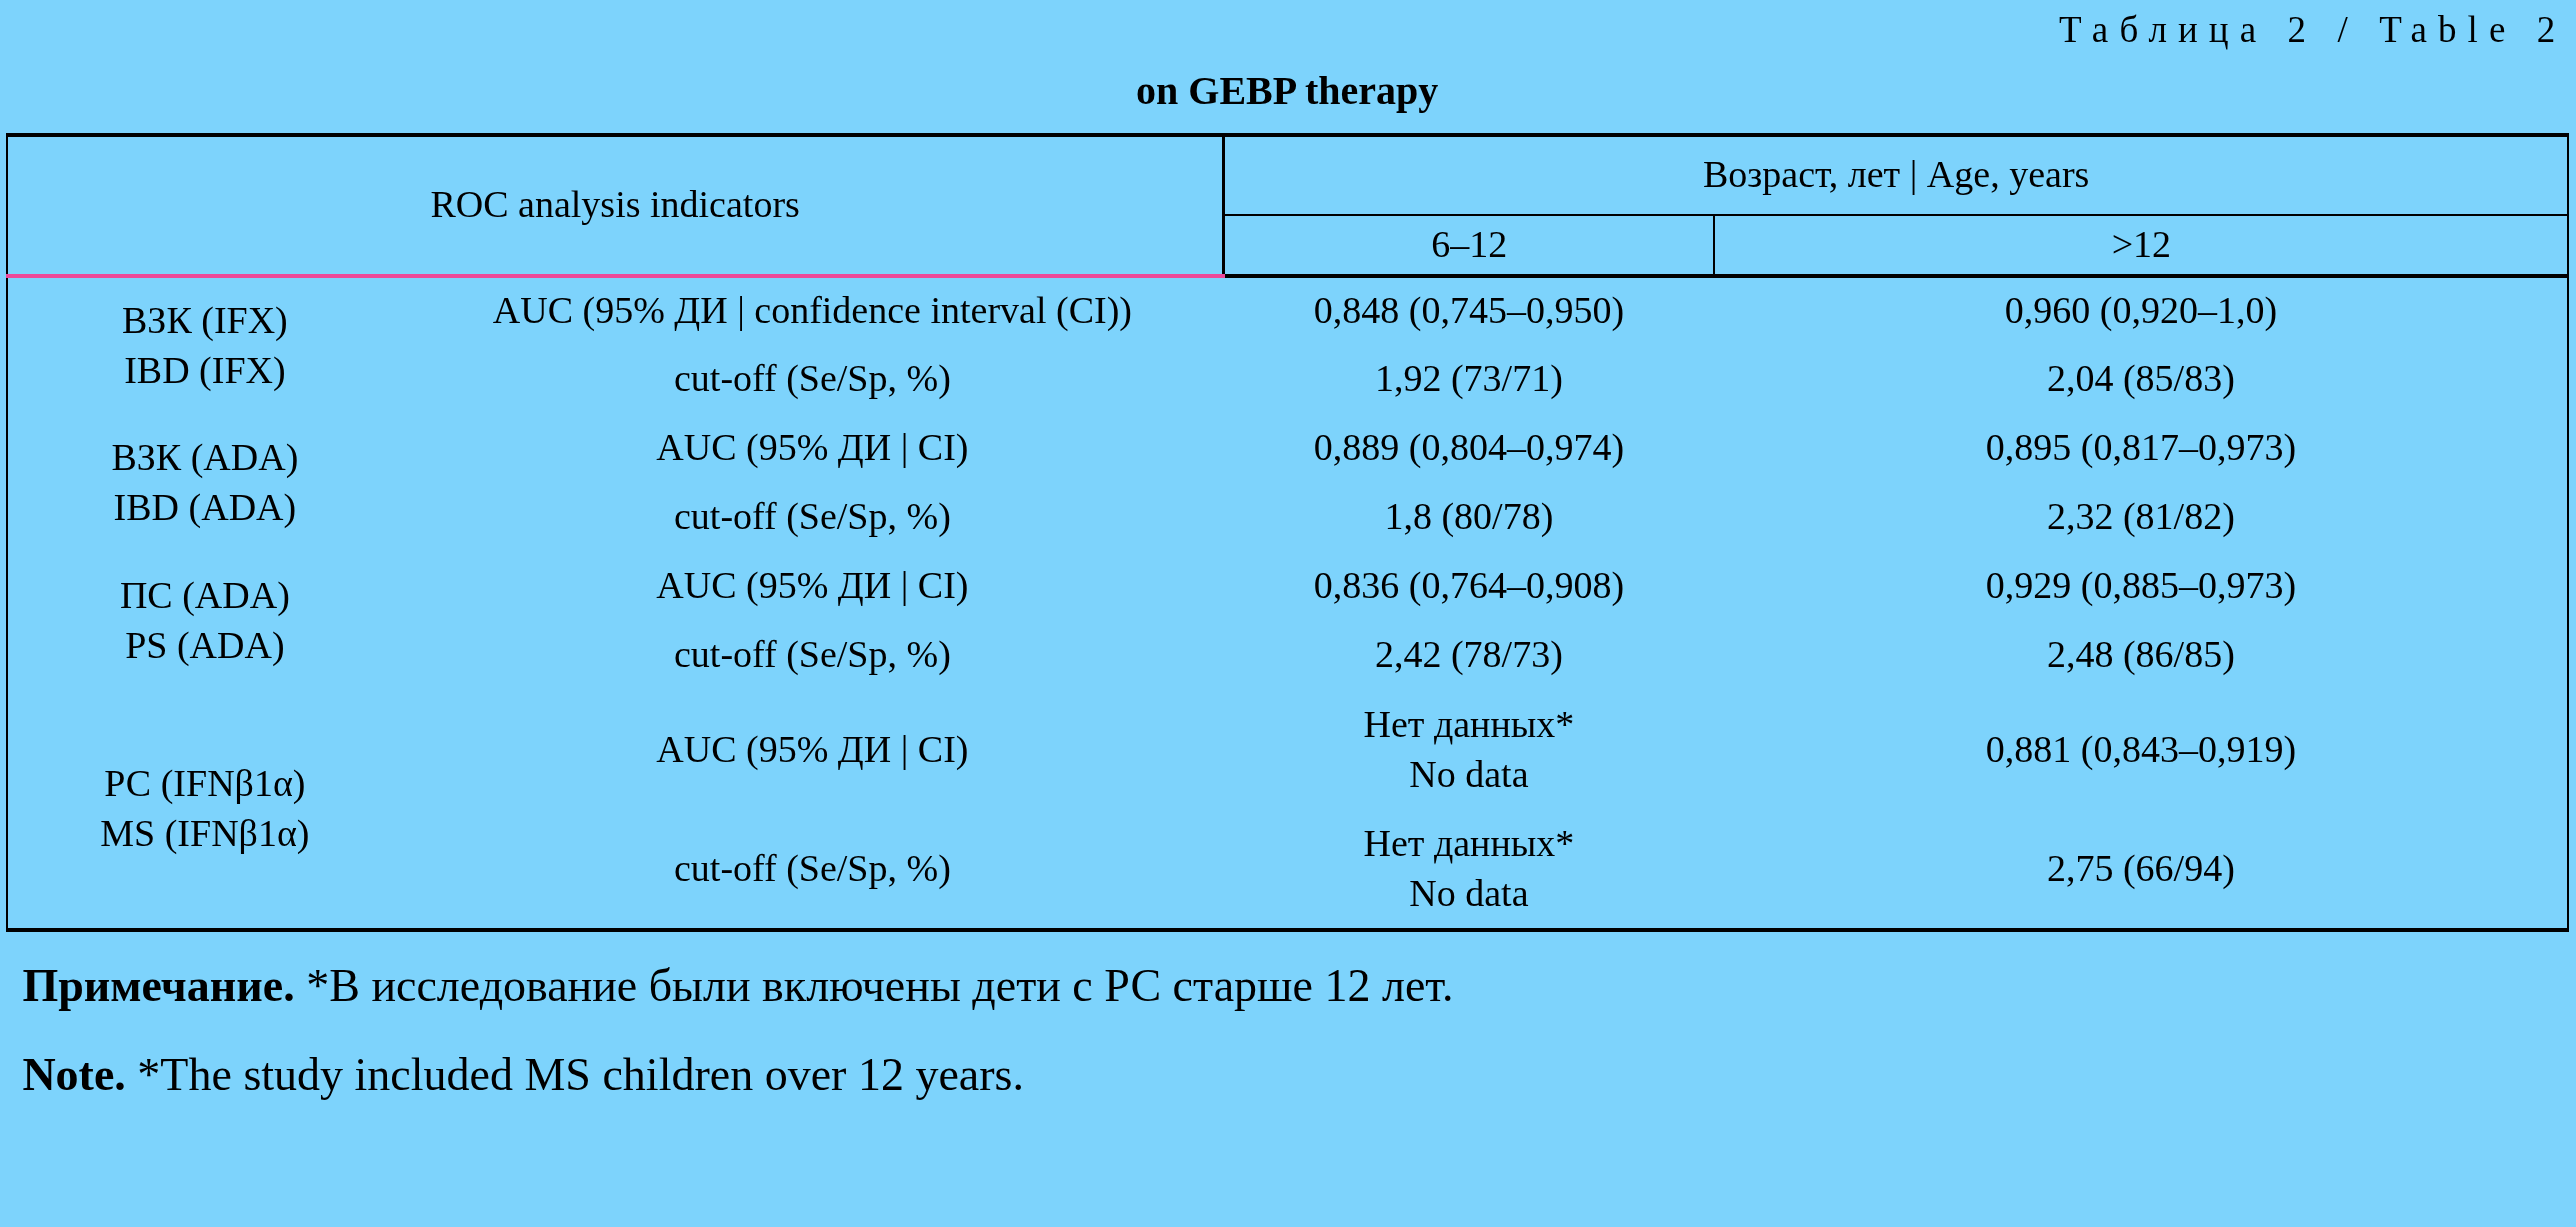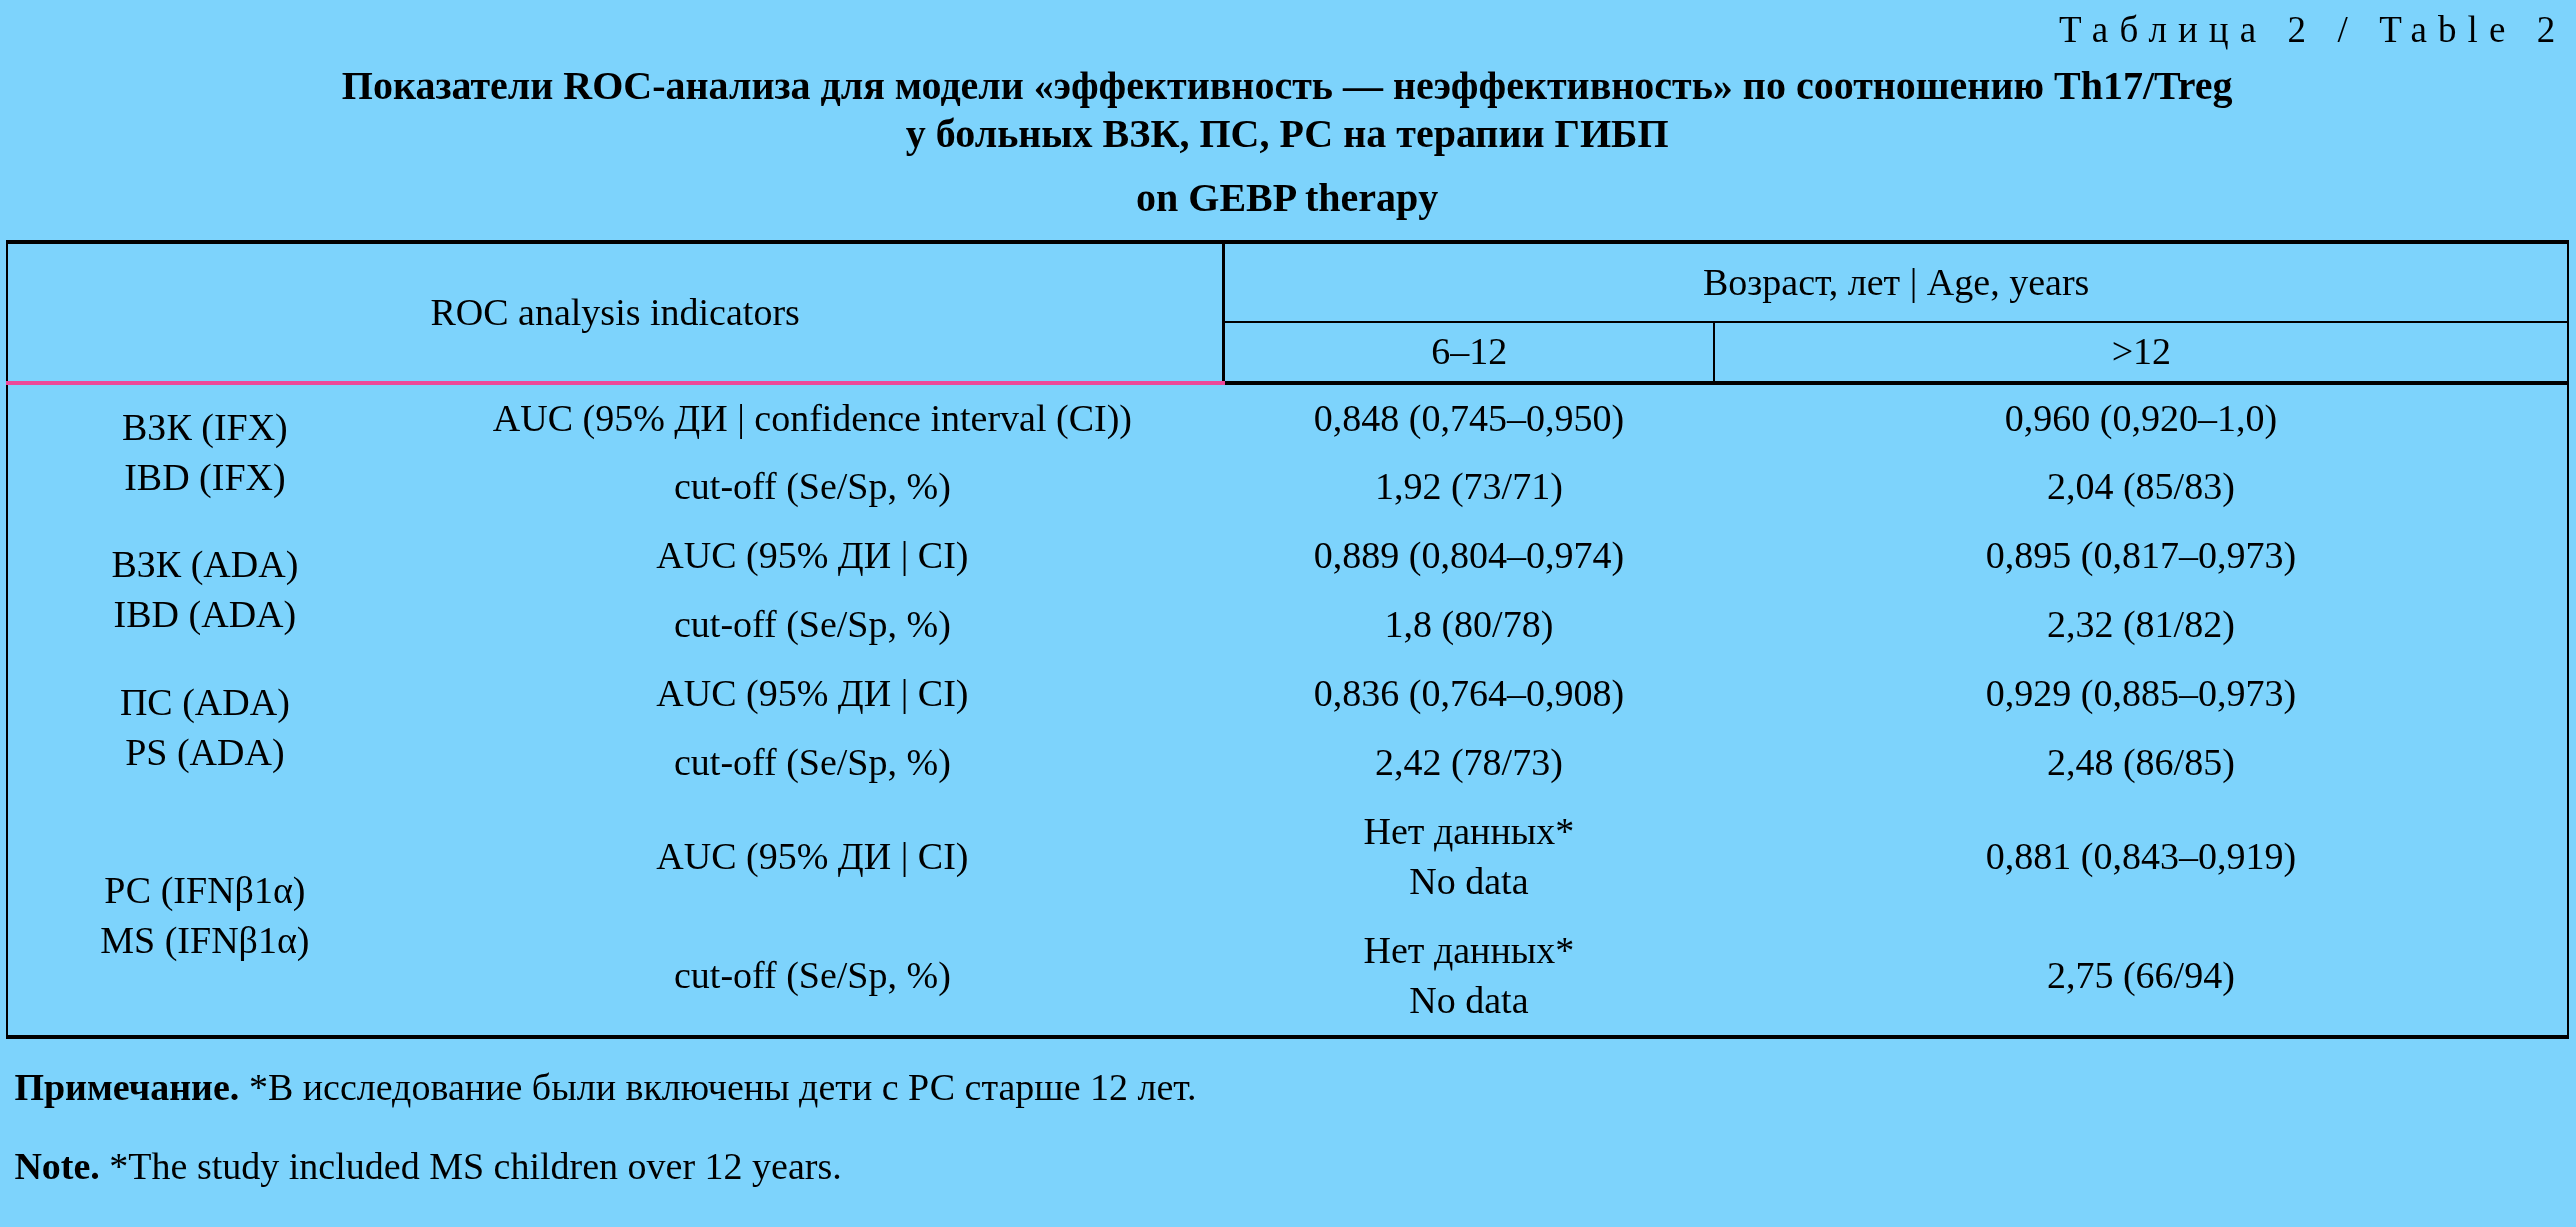--- a/index.html
+++ b/index.html
@@ -72,39 +72,35 @@
   tr.brow-tall { height: 120px; }
   td.label {
     text-align: left;
     padding-left: 21px;
     white-space: pre-line;
     line-height: 1.32;
   }
   td.val { white-space: pre-line; }
 
   .note {
-    margin: 8px;
-    font-size: 38px;
+    margin: 16px;
+    font-size: 46px;
     line-height: 1.2;
   }
   .note-ru { margin-top: 26px; }
   .note-en { margin-top: 34px; }
   .note .lead { font-weight: bold; }
 </style>
 </head>
 <body>
 
 <div class="page">
 
   <div class="table-label">Таблица 2 / Table 2</div>
 
-  <div class="title title-ru">
-    <span class="tline">Показатели ROC-анализа для модели «эффективность — неэффективность» по соотношению Th17/Treg</span>
-    <span class="tline">у больных ВЗК, ПС, РС на терапии ГИБП</span>
-  </div>
 
   <div class="title title-en">
     <span class="tline">on GEBP therapy</span>
   </div>
 
   <table class="roc">
     <colgroup>
       <col class="c1">
         <col class="c2">
         <col class="c3">

